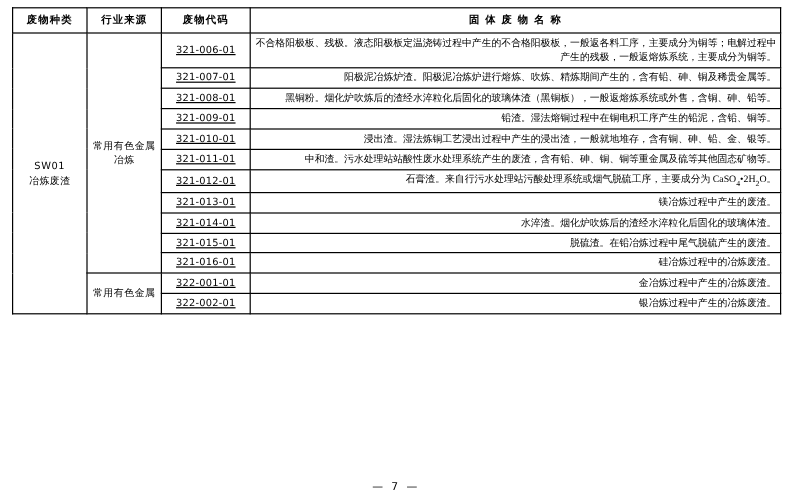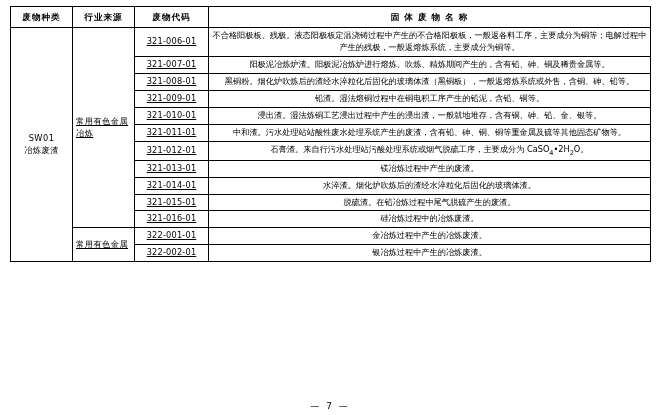--- a/index.html
+++ b/index.html
@@ -47,33 +47,34 @@
   col.c2 { width: 62px; }
   col.c3 { width: 74px; }
   col.c4 { width: 442px; }
 
   td.cat {
     text-align: center;
     font-weight: bold;
     letter-spacing: 0.5px;
   }
   td.src {
+    text-align: center;
     font-weight: bold;
     letter-spacing: 0.5px;
-    text-decoration: underline;
   }
   td.code {
     text-align: center;
     letter-spacing: 0.2px;
     text-decoration: underline;
   }
   td.desc {
-    text-align: center;
+    text-align: right;
     padding-left: 5px;
     padding-right: 5px;
+    font-family: Liberation Serif, serif;
   }
   .sub { font-size: 6.5px; vertical-align: sub; }
   .footer {
     position: absolute;
     left: 0;
     right: 0;
     bottom: 4px;
     text-align: center;
     font-size: 9px;
     letter-spacing: 2px;

